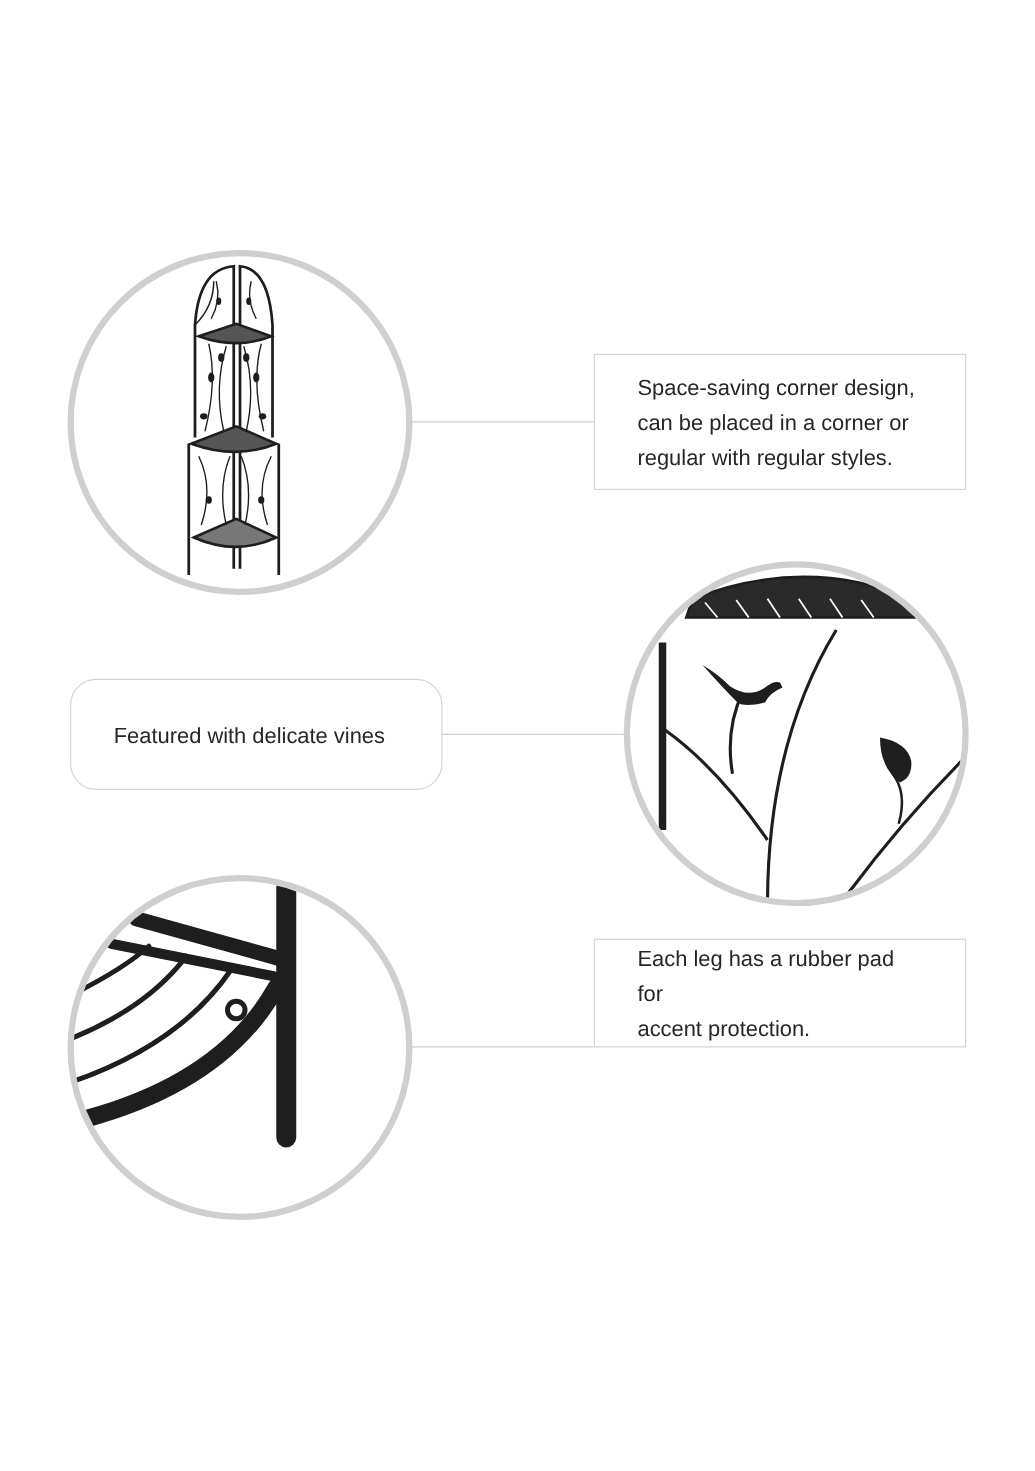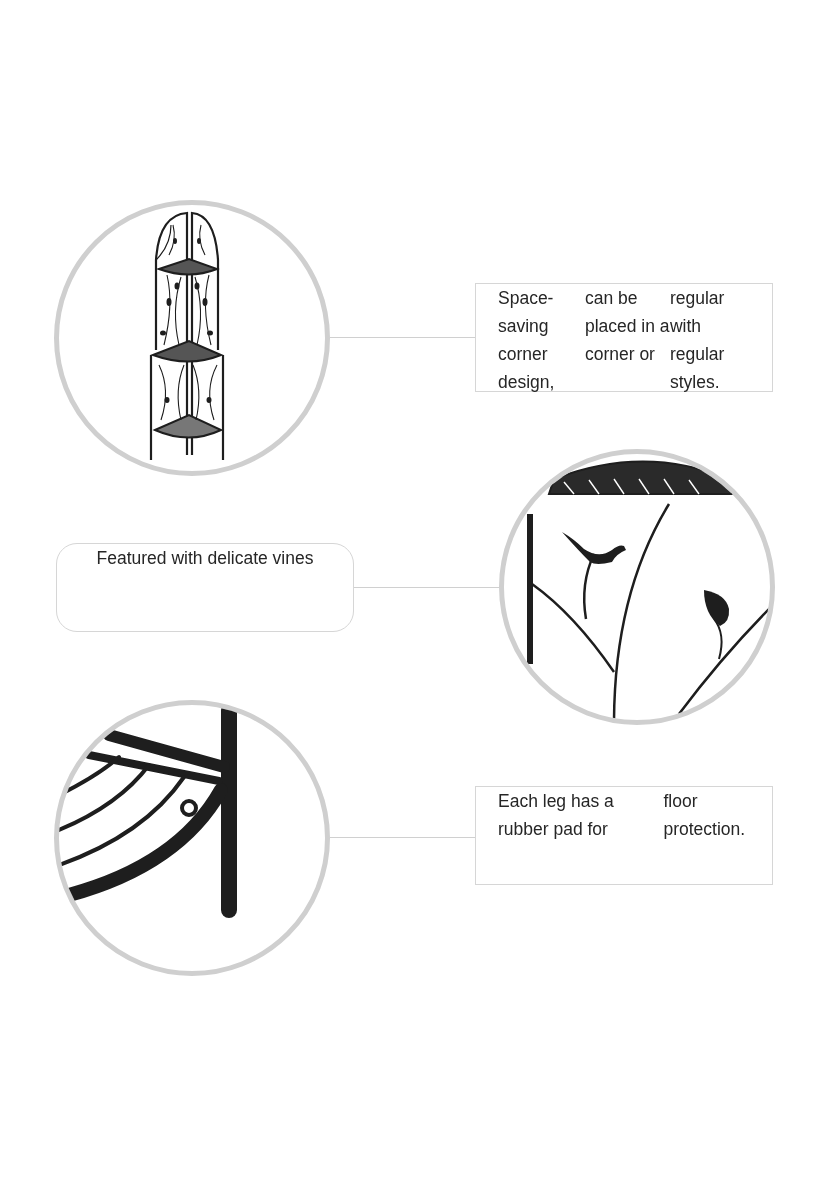--- a/index.html
+++ b/index.html
@@ -3,21 +3,21 @@
 <meta charset="utf-8">
 <style>
   html, body { margin:0; padding:0; background:#ffffff; }
   body { width:828px; height:1177px; position:relative; overflow:hidden;
          font-family:"Liberation Sans", sans-serif; color:#222; }
   .circle { position:absolute; width:266px; height:266px; border-radius:50%;
             border:5px solid #cfcfcf; background:#fff; overflow:hidden; box-sizing:content-box; }
   .circle svg { position:absolute; left:0; top:0; width:266px; height:266px; }
   .connector { position:absolute; height:1px; background:#d0d0d0; }
   .box { position:absolute; border:1.5px solid #d6d6d6; background:#fff; box-sizing:border-box;
-         padding:0 22px; display:flex; flex-direction:row; justify-content:center; }
+         padding:0 34px; display:flex; flex-direction:column; justify-content:center; }
   .box p { margin:0; font-size:17.5px; line-height:28px; color:#262626; }
 </style>
 </head>
 <body>
 
 <div class="circle" style="left:54px; top:200px;">
   <svg viewBox="0 0 266 266">
     <g stroke="#1e1e1e" fill="none" stroke-width="2.2">
 
       <path d="M97 55 Q100 10 128 8 L128 250"></path>
@@ -113,16 +113,16 @@
 
       <path d="M0 90 Q40 70 60 52" stroke-width="4"></path>
       <path d="M0 125 Q60 100 90 60" stroke-width="4"></path>
       <path d="M0 160 Q85 130 125 72" stroke-width="4"></path>
 
       <circle cx="130" cy="103" r="7" stroke-width="4"></circle>
     </g>
   </svg>
 </div>
 <div class="connector" style="left:330px; top:837px; width:145px;"></div>
-<div class="box" style="left:475px; top:786px; width:298px; height:99px;">
+<div class="box" style="left:475px; top:751px; width:298px; height:87px;">
   <p>Each leg has a rubber pad for</p>
-  <p>floor protection.</p>
+  <p>accent protection.</p>
 </div>
 
 </body></html>

